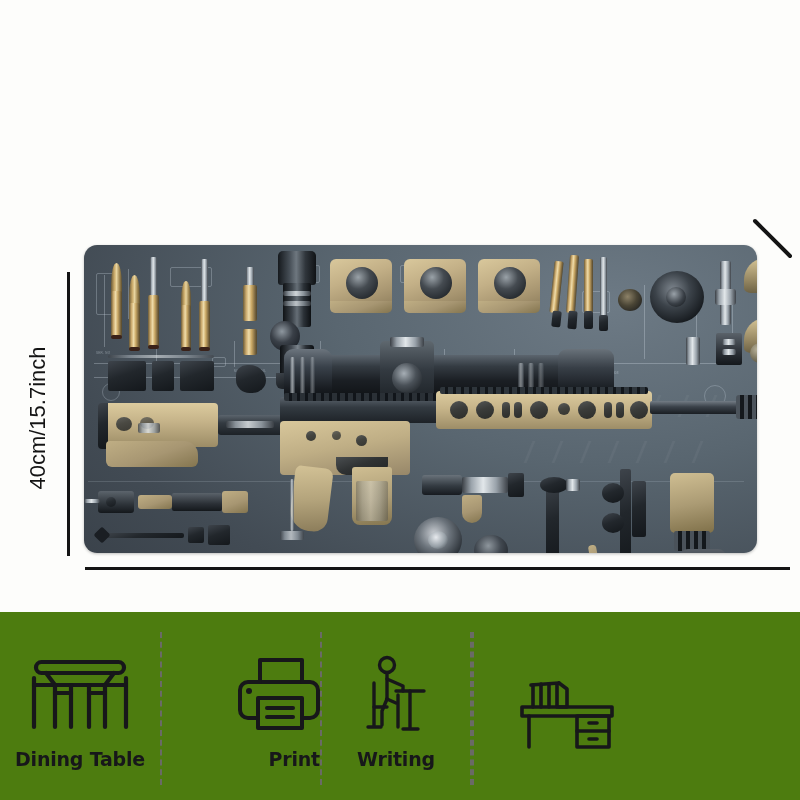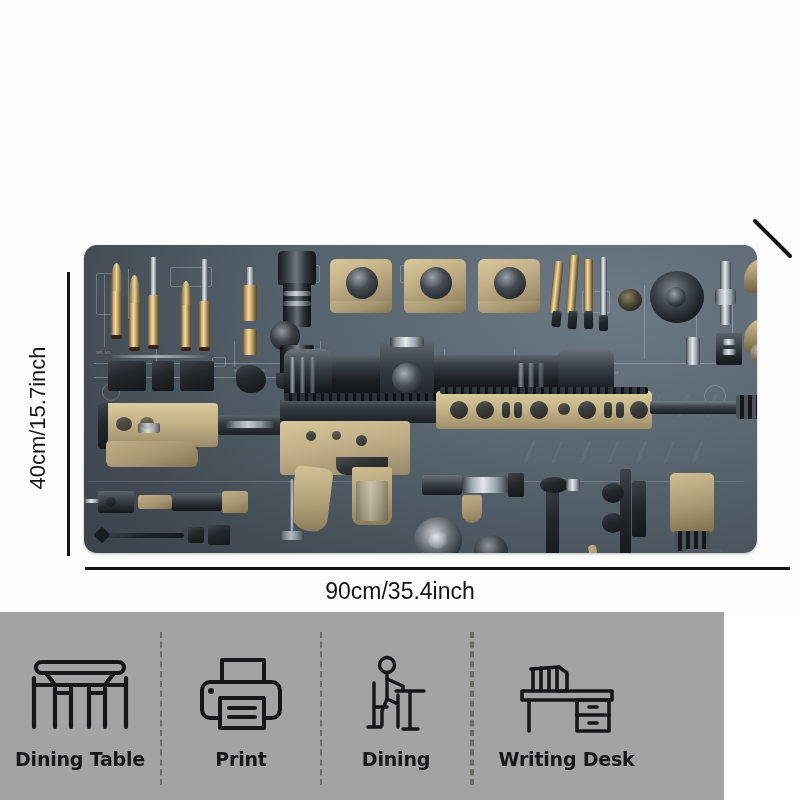--- a/index.html
+++ b/index.html
@@ -150,22 +150,22 @@
     width: 800px;
     text-align: center;
     font-size: 23px;
     color: #141414;
   }
 
   
   #usecase-strip {
     position: absolute;
     left: 0; top: 612px;
-    width: 724px; height: 188px;
-    background: #a3a3a3;
+    width: 800px; height: 188px;
+    background: #4d7c0f;
     display: flex;
     align-items: stretch;
   }
   .usecase {
     position: relative;
     display: flex;
     flex-direction: column;
     align-items: center;
     justify-content: center;
     padding-top: 10px;
@@ -186,21 +186,21 @@
     letter-spacing: -0.2px;
   }
   .divider {
     width: 0;
     border-left: 2px dashed #6a6a66;
     margin: 20px 0 15px 0;
     align-self: stretch;
   }
   
   #uc-dining { width: 160px; }
-  #uc-print  { width: 158px; }
+  #uc-print  { width: 158px; align-items: flex-end; }
   #uc-writing{ width: 148px; }
   #uc-thecp  { width: 143px; }
   #uc-desk   { width: 185px; }
 </style>
 </head>
 <body>
 
 <div id="page">
 
   <div id="product-area">
@@ -476,21 +476,20 @@
              background:linear-gradient(180deg,#585f67 0%,#2d333a 55%,#14181c 100%);"></div>
 
         <div class="tan-d" style="left:506px; top:300px; width:8px; height:26px; transform:rotate(-10deg);"></div>
       </div>
     </div>
 
     <div id="dim-height-line"></div>
     <div id="dim-height-label">40cm/15.7inch</div>
 
     <div id="dim-width-line"></div>
-    <div id="dim-width-label">90cm/35.4inch</div>
   </div>
 
   <div id="usecase-strip">
 
     <div class="usecase" id="uc-dining">
       <div class="ic">
         <svg width="110" height="80" viewBox="0 0 110 80" fill="none" stroke="#17171a" stroke-width="4.2" stroke-linecap="round">
           <rect x="11" y="7" width="88" height="11" rx="5.5"></rect>
           <path d="M21 18 L30 30 M89 18 L80 30"></path>
           <path d="M9 23 L9 72"></path>
@@ -535,21 +534,21 @@
           <path d="M29 24 L45 31 L45 36"></path>
           <path d="M29 44 L24 56 L24 70"></path>
           <path d="M29 44 L38 48"></path>
           <path d="M16 28 L16 52 L29 52"></path>
           <path d="M16 52 L16 68 M10 72 L23 72 M16 68 L16 72"></path>
           <path d="M38 36 L66 36"></path>
           <path d="M52 36 L52 72 M45 74 L60 74 M52 72 L52 74"></path>
           <path d="M40 40 L40 72"></path>
         </svg>
       </div>
-      <div class="cap">Dining</div>
+      <div class="cap">Writing</div>
     </div>
 
     <div class="divider"></div>
 
 
     <div class="divider"></div>
 
     <div class="usecase" id="uc-desk">
       <div class="ic">
         <svg width="100" height="80" viewBox="0 0 100 80" fill="none" stroke="#17171a" stroke-width="3.6" stroke-linejoin="round" stroke-linecap="round">
@@ -557,16 +556,15 @@
           <path d="M14 14 L42 12"></path>
           <path d="M42 12 L50 18 L50 36 L42 36"></path>
           <rect x="5" y="36" width="90" height="9"></rect>
           <path d="M12 45 L12 76"></path>
           <rect x="60" y="45" width="32" height="31"></rect>
           <path d="M60 60 H92"></path>
           <path d="M72 52 H80"></path>
           <path d="M72 68 H80"></path>
         </svg>
       </div>
-      <div class="cap">Writing Desk</div>
     </div>
   </div>
 </div>
 
 </body></html>

